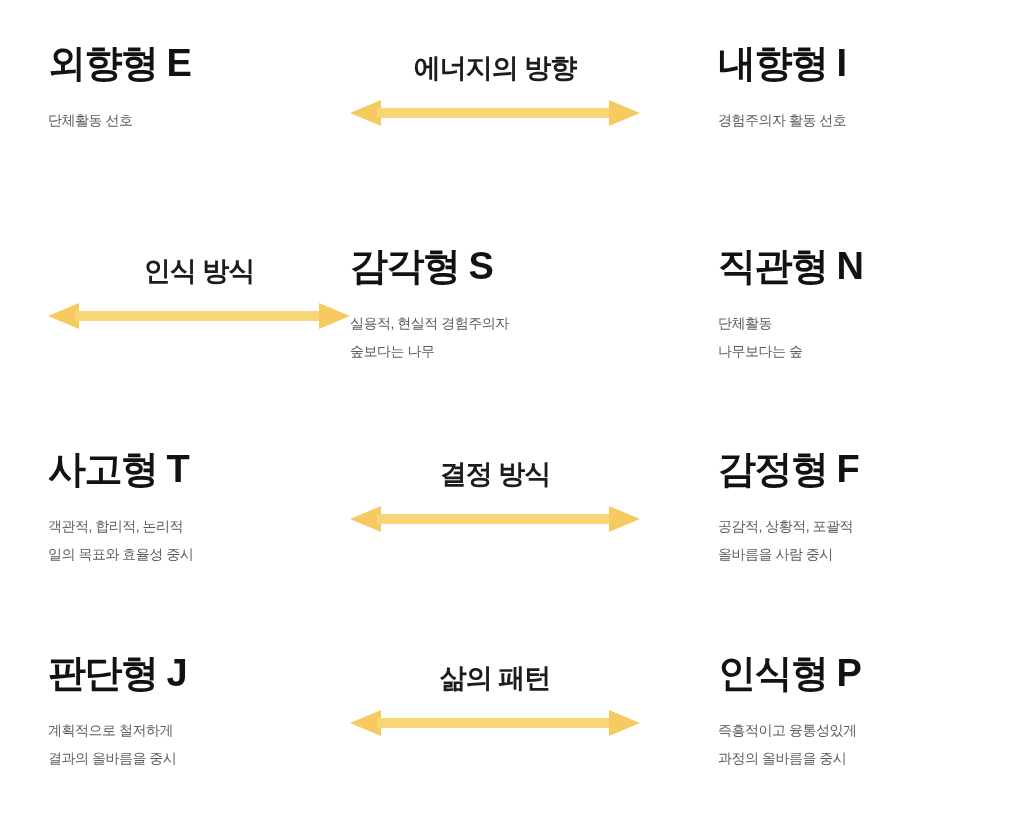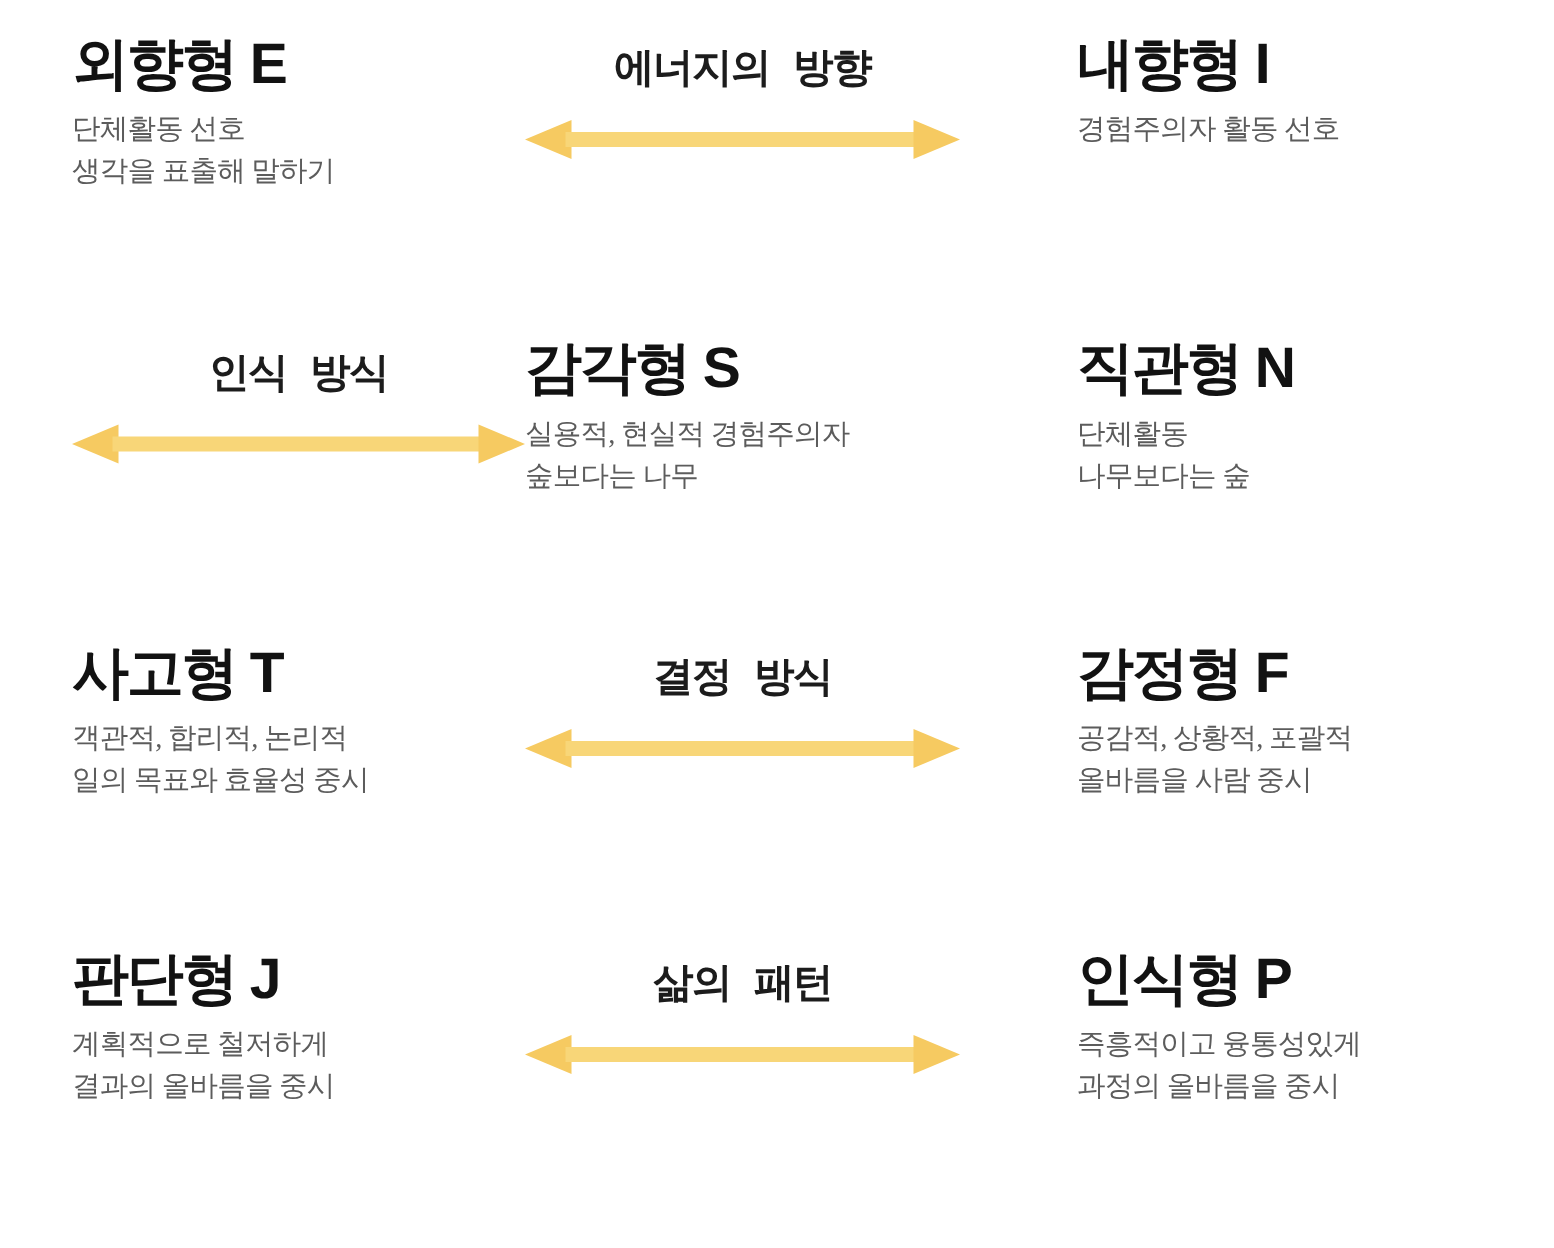--- a/index.html
+++ b/index.html
@@ -15,54 +15,52 @@
     margin: 0;
     padding: 0;
     width: 1036px;
     height: 832px;
     background: var(--background);
     font-family: "Liberation Sans", "DejaVu Sans", sans-serif;
   }
   .board {
     width: 1036px;
     height: 832px;
-    padding: 22px 20px 0 48px;
+    padding: 42px 20px 0 48px;
     display: grid;
     grid-template-columns: 302px 290px auto;
     grid-template-rows: 203px 203px 204px auto;
   }
   .cell { overflow: visible; }
   .cell-right { padding-left: 78px; }
   .type-title {
     font-size: 38px;
     font-weight: 800;
     color: var(--title);
     letter-spacing: -1.5px;
     line-height: 1.12;
     white-space: nowrap;
   }
   .type-desc {
-    margin-top: 8px;
-    font-size: 19px;
+    margin-top: 21px;
+    font-size: 14px;
     color: var(--description);
     letter-spacing: -0.5px;
     line-height: 28px;
-    font-family: Liberation Serif, serif;
   }
   .type-desc div { white-space: nowrap; }
   .type-desc div:empty { display: none; }
   .center-cell { text-align: center; padding-top: 10px; }
   .dimension-label {
     font-size: 27px;
     font-weight: 700;
     color: var(--label);
     letter-spacing: -1px;
     line-height: 32px;
     white-space: nowrap;
-    font-family: Liberation Mono, monospace;
   }
   .arrow {
     position: relative;
     height: 26px;
     margin-top: 16px;
   }
   .arrow .head {
     position: absolute;
     top: 0;
     width: 0;
@@ -83,21 +81,20 @@
 </style>
 </head>
 <body>
 
 <div class="board">
 
   <div class="cell cell-left">
     <div class="type-title">외향형 E</div>
     <div class="type-desc">
       <div>단체활동 선호</div>
-      <div>생각을 표출해 말하기</div>
 
     </div>
   </div>
   <div class="cell center-cell">
     <div class="dimension-label">에너지의 방향</div>
     <div class="arrow">
       <span class="head head-left"></span>
       <span class="shaft"></span>
       <span class="head head-right"></span>
     </div>

